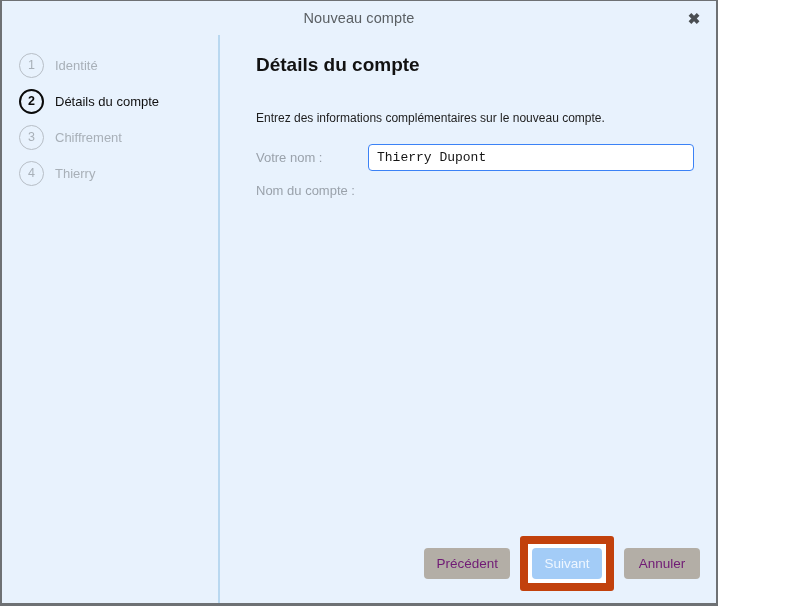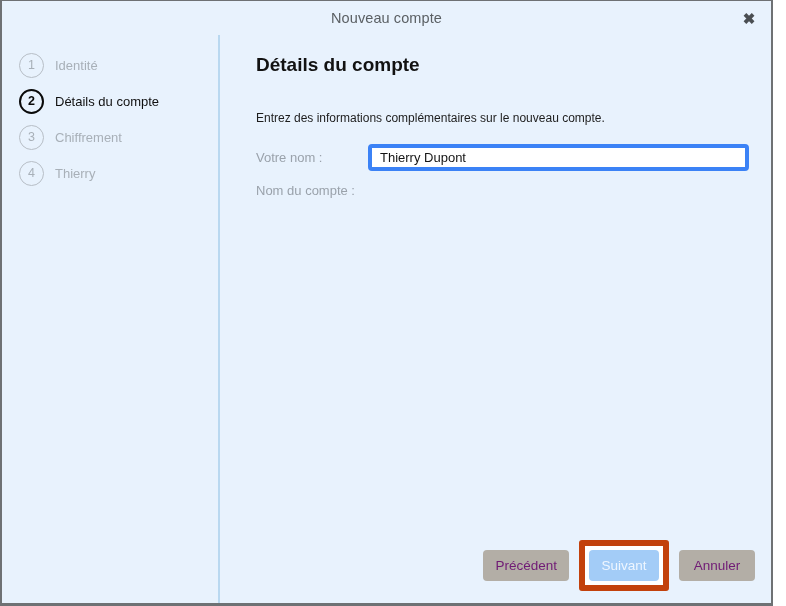--- a/index.html
+++ b/index.html
@@ -6,21 +6,21 @@
 
   html, body {
     width: 786px;
     height: 606px;
     overflow: hidden;
     font-family: "Liberation Sans", sans-serif;
   }
 
   #window {
     position: relative;
-    width: 773px;
+    width: 718px;
     height: 606px;
     background: #e8f2fd;
     border: 2px solid #6e7174;
     border-top-width: 1px;
     border-bottom-width: 3px;
   }
 
   
   #titlebar {
     position: absolute;
@@ -129,24 +129,24 @@
     width: 112px;
     text-align: left;
     padding-right: 8px;
     font-size: 13px;
     color: #9aa2ab;
     white-space: nowrap;
   }
   .field-input {
     flex: 1;
     height: 27px;
-    border: 4px solid #3b82f6;
+    border: 1px solid #3b82f6;
     border-radius: 4px;
     background: #ffffff;
-    font-family: Liberation Sans, sans-serif;
+    font-family: Liberation Mono, monospace;
     font-size: 13px;
     color: #141414;
     padding: 0 8px;
     outline: none;
     margin-right: 0px;
   }
 
   
   #footer {
     position: absolute;
@@ -169,21 +169,21 @@
   .btn-grey {
     background: #b3aea6;
     color: #701a75;
   }
   .btn-primary {
     background: #a3ccf7;
     color: #eef6ff;
   }
   #next-highlight {
     padding: 4px;
-    border: 6px solid #c2410c;
+    border: 8px solid #c2410c;
     border-radius: 3px;
     background: #ffffff;
     display: inline-flex;
   }
   #next-highlight .btn-primary {
     min-width: 70px;
   }
 </style>
 </head>
 <body>

